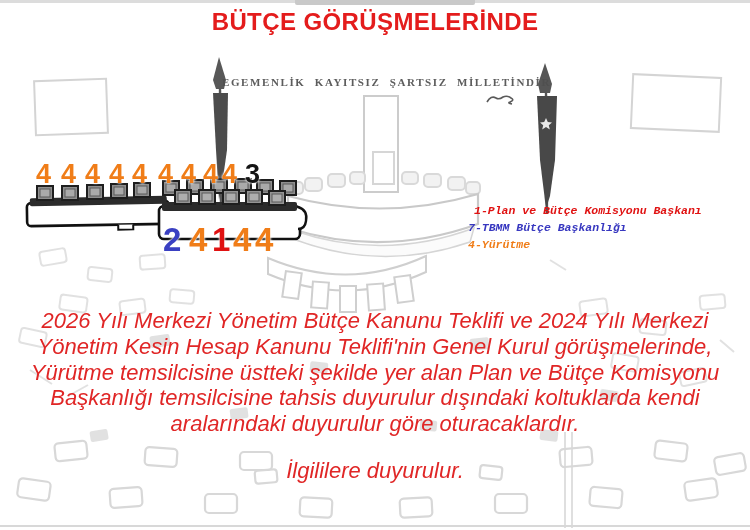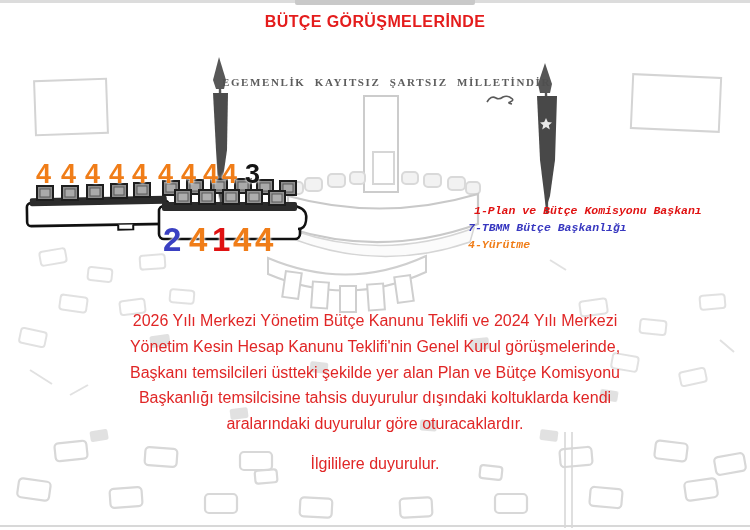--- a/index.html
+++ b/index.html
@@ -6,21 +6,21 @@
   .stage{
     position:relative;width:750px;height:530px;overflow:hidden;background:#ffffff;
     font-family:"Liberation Sans",sans-serif;
   }
   
   .top-strip{position:absolute;left:0;top:0;width:750px;height:3px;background:#dcdcdc;}
   .top-strip-dark{position:absolute;left:295px;top:0;width:180px;height:5px;background:#c9c9c9;border-radius:0 0 2px 2px;}
   
   .title{
     position:absolute;left:0;top:9px;width:750px;text-align:center;
-    color:#e41c1c;font-weight:bold;font-size:16px;line-height:25px;letter-spacing:.4px;
+    color:#e41c1c;font-weight:bold;font-size:24px;line-height:25px;letter-spacing:.4px;
   }
   
   .banner{
     position:absolute;left:222px;top:76px;width:308px;text-align:center;
     font-family:"Liberation Serif",serif;font-weight:bold;font-size:11px;
     letter-spacing:1.6px;word-spacing:5px;color:#4f4f4f;opacity:.92;white-space:nowrap;
   }
   
   .layer{position:absolute;left:0;top:0;width:750px;height:530px;pointer-events:none;}
   
@@ -38,23 +38,23 @@
     font-family:"Liberation Mono",monospace;font-style:italic;font-weight:bold;
     font-size:11.5px;line-height:17px;white-space:nowrap;
   }
   .lg-red{color:#e01212;margin-left:6px;}
   .lg-blue{color:#3838c0;}
   .lg-black{color:#161616;}
   .lg-orange{color:#f07d18;}
   
   .body-text{
     position:absolute;left:15px;top:308px;width:720px;text-align:center;
-    color:#e02626;font-size:16px;line-height:25.8px;
-  }
-  .closing{margin-top:14px;}
+    color:#e02626;font-style:italic;font-size:22px;line-height:25.8px;
+  }
+  .closing{margin-top:21px;}
 </style>
 </head>
 <body>
 
 <div class="stage">
 
   <svg class="layer" viewBox="0 0 750 530" xmlns="http://www.w3.org/2000/svg">
 
     <g stroke="#d4d4d4" stroke-width="2" fill="#ffffff">
       <rect x="35" y="80" width="72" height="54" transform="rotate(-2 71 107)"></rect>
@@ -270,19 +270,19 @@
 
   <div class="legend">
     <div class="lg-red">1-Plan ve Bütçe Komisyonu Başkanı</div>
     <div class="lg-blue">7-TBMM Bütçe Başkanlığı</div>
     <div class="lg-orange">4-Yürütme</div>
   </div>
 
   <div class="body-text">
     <div>2026 Yılı Merkezi Yönetim Bütçe Kanunu Teklifi ve 2024 Yılı Merkezi</div>
     <div>Yönetim Kesin Hesap Kanunu Teklifi'nin Genel Kurul görüşmelerinde,</div>
-    <div>Başkanı temsilcileri üstteki şekilde yer alan Plan ve Bütçe Komisyonu</div>
+    <div>Yürütme temsilcisine üstteki şekilde yer alan Plan ve Bütçe Komisyonu</div>
     <div>Başkanlığı temsilcisine tahsis duyurulur dışındaki koltuklarda kendi</div>
     <div>aralarındaki duyurulur göre oturacaklardır.</div>
     <div class="closing">İlgililere duyurulur.</div>
   </div>
 
 </div>
 
 </body></html>

